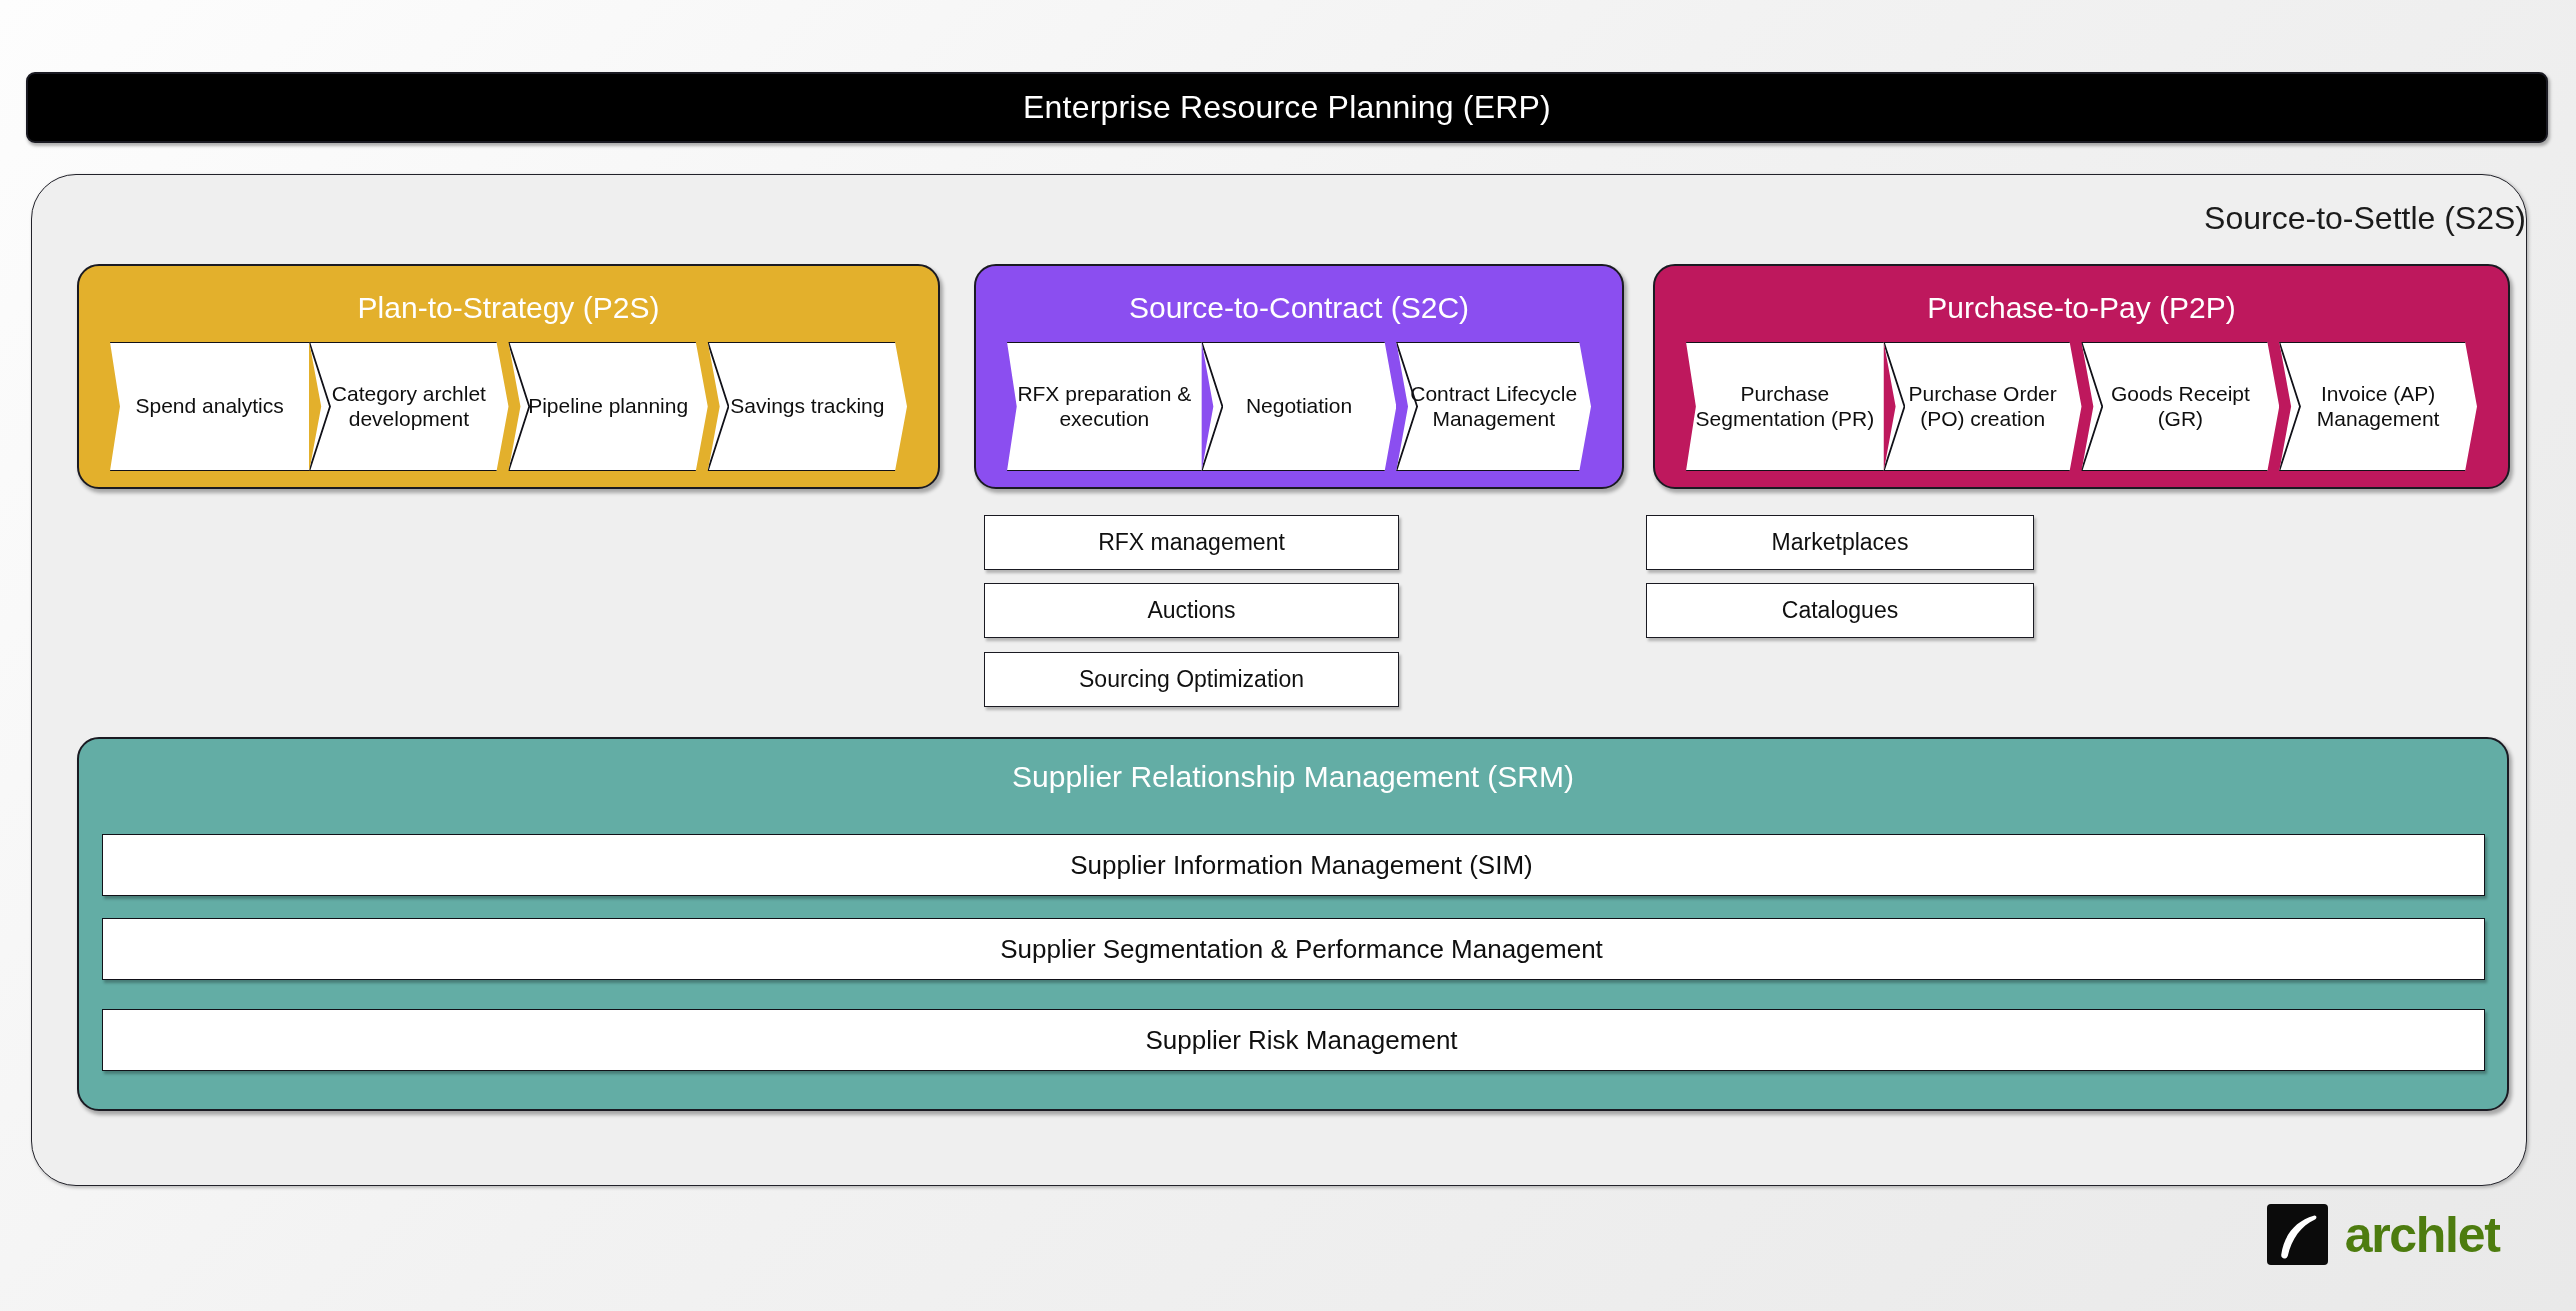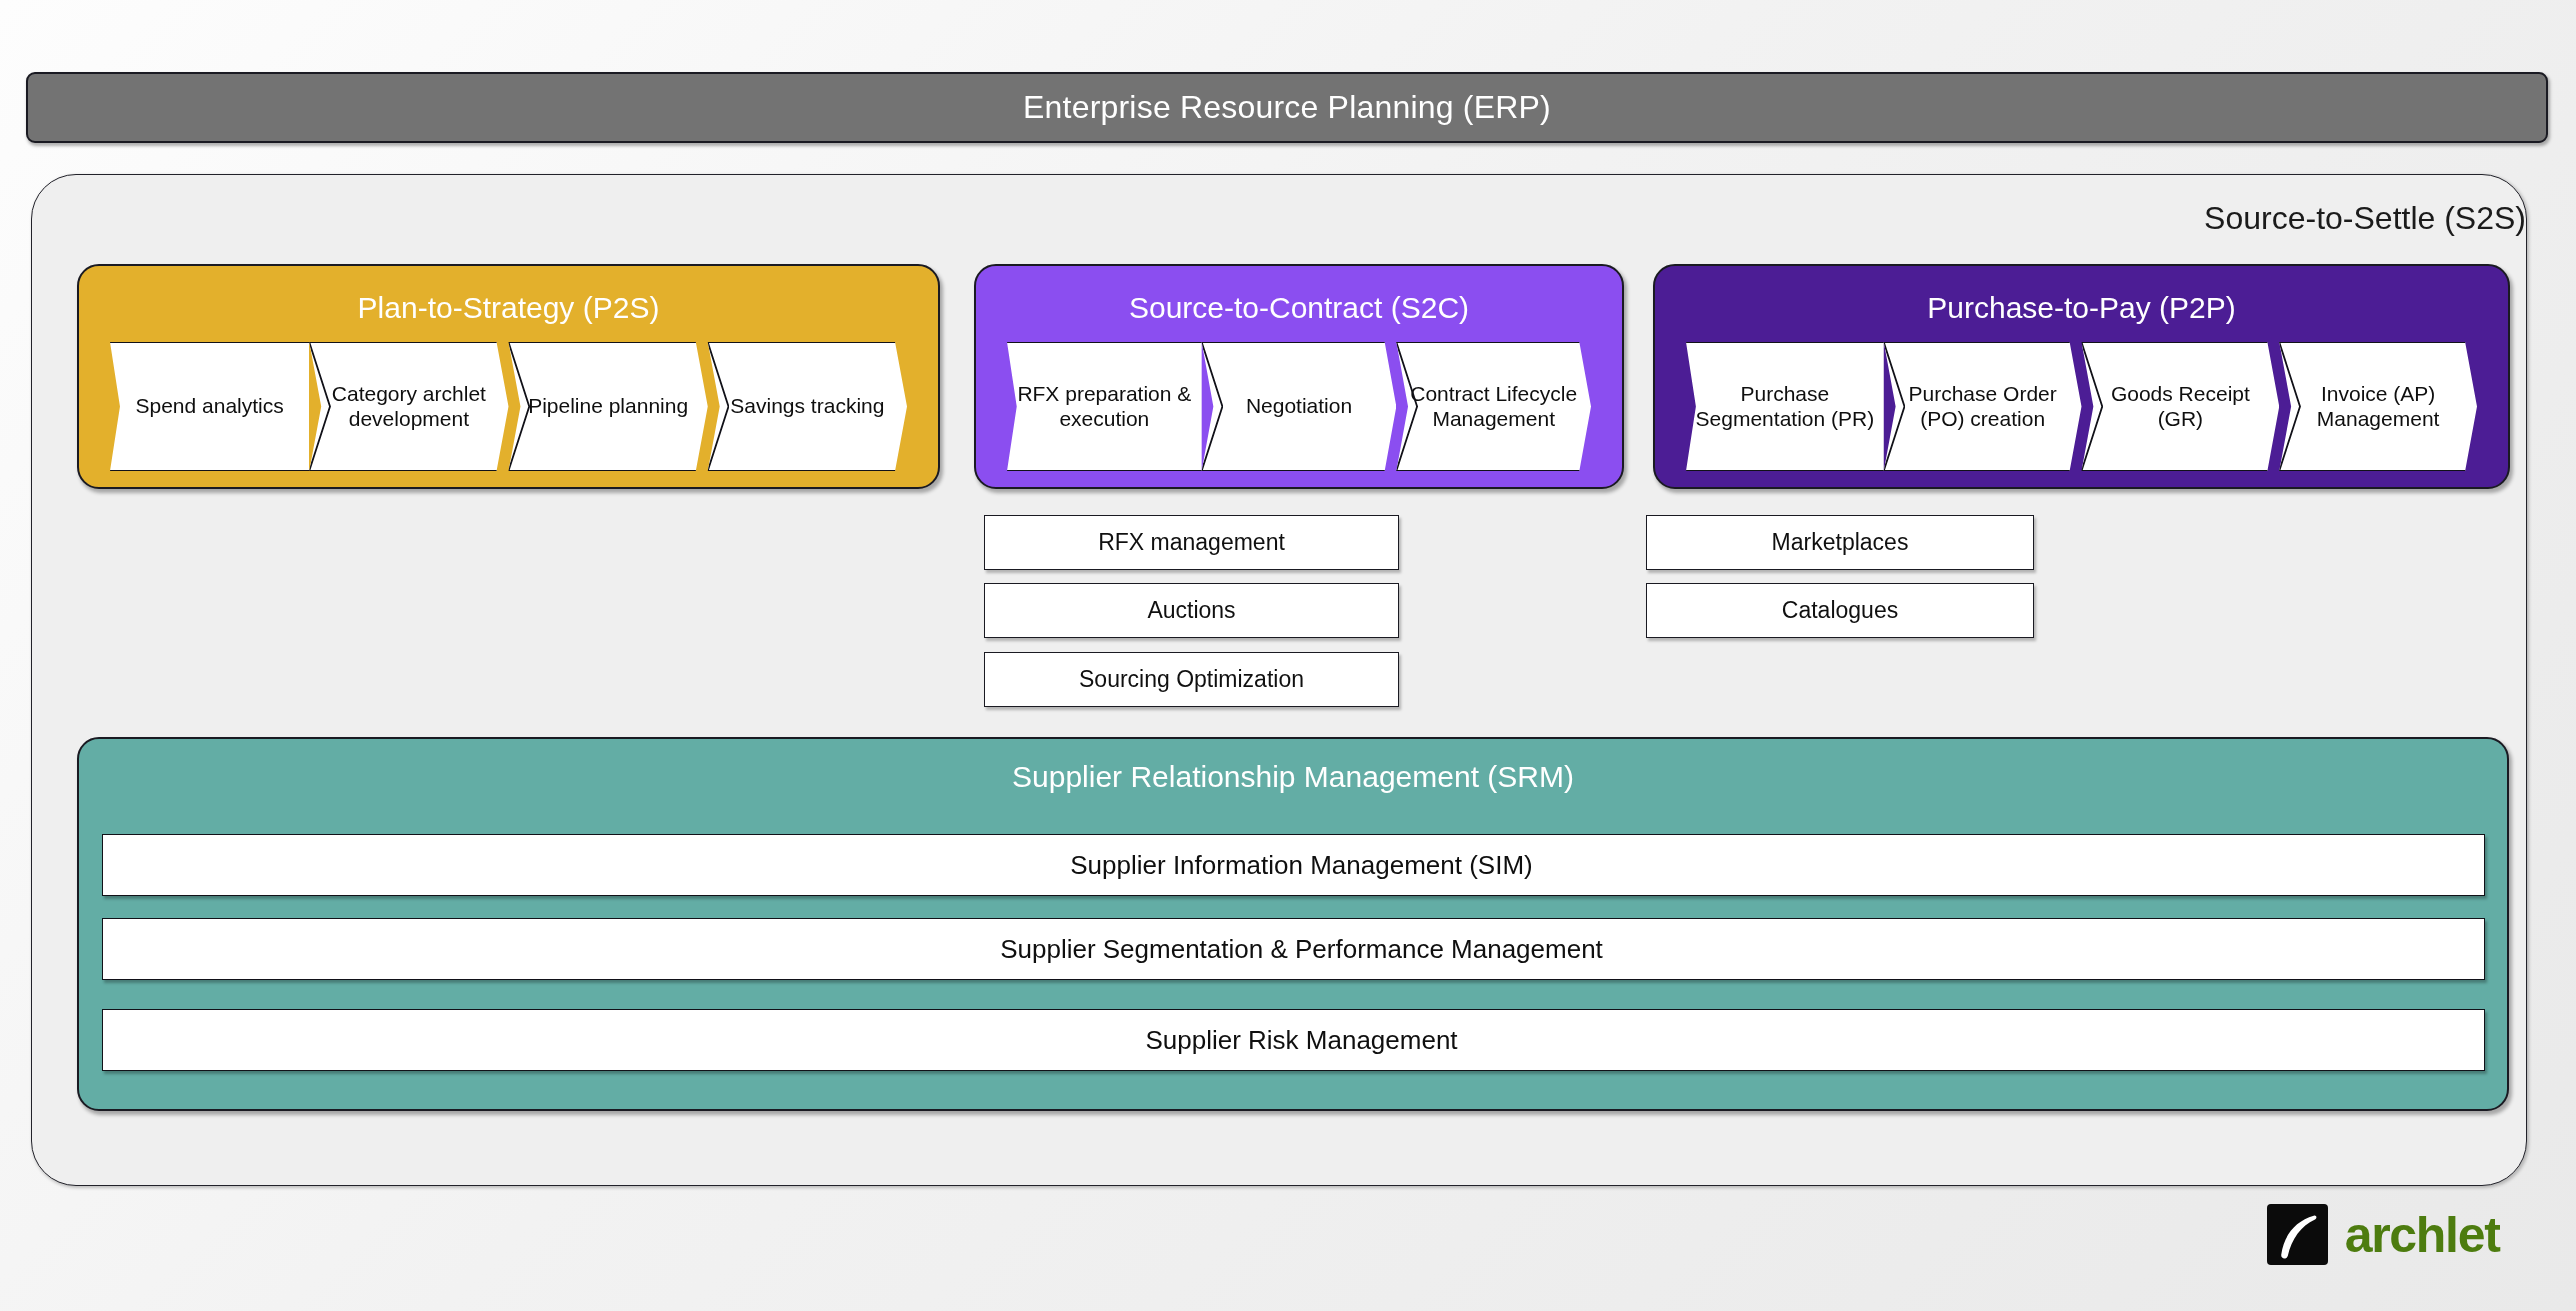--- a/index.html
+++ b/index.html
@@ -217,21 +217,21 @@
     font-size: 50px;
     font-weight: bold;
     color: #0b0b0b;
     letter-spacing: -1.3px;
     line-height: 1;
   }
 </style>
 </head>
 <body>
 
-<div id="erp-banner" style="background: #737373;">
+<div id="erp-banner" style="background: #000000;">
   <span class="banner-label">Enterprise Resource Planning (ERP)</span>
 </div>
 
 <div id="s2s-container" style="background: rgb(239, 239, 239);">
   <div id="s2s-title">Source-to-Settle (S2S)</div>
 </div>
 
 <div class="pillar" id="pillar-p2s" style="background: rgb(227, 176, 44);">
   <div class="pillar-title">Plan-to-Strategy (P2S)</div>
   <div class="chevron-band">
@@ -258,21 +258,21 @@
       </div>
     <div class="chevron">
         <span class="chev-label">Negotiation</span>
       </div>
     <div class="chevron">
         <span class="chev-label">Contract Lifecycle Management</span>
       </div>
   </div>
 </div>
 
-<div class="pillar" id="pillar-p2p" style="background: #4c1d95;">
+<div class="pillar" id="pillar-p2p" style="background: #be185d;">
   <div class="pillar-title">Purchase-to-Pay (P2P)</div>
   <div class="chevron-band">
     <div class="chevron">
         <span class="chev-label">Purchase Segmentation (PR)</span>
       </div>
     <div class="chevron">
         <span class="chev-label">Purchase Order (PO) creation</span>
       </div>
     <div class="chevron">
         <span class="chev-label">Goods Receipt (GR)</span>

